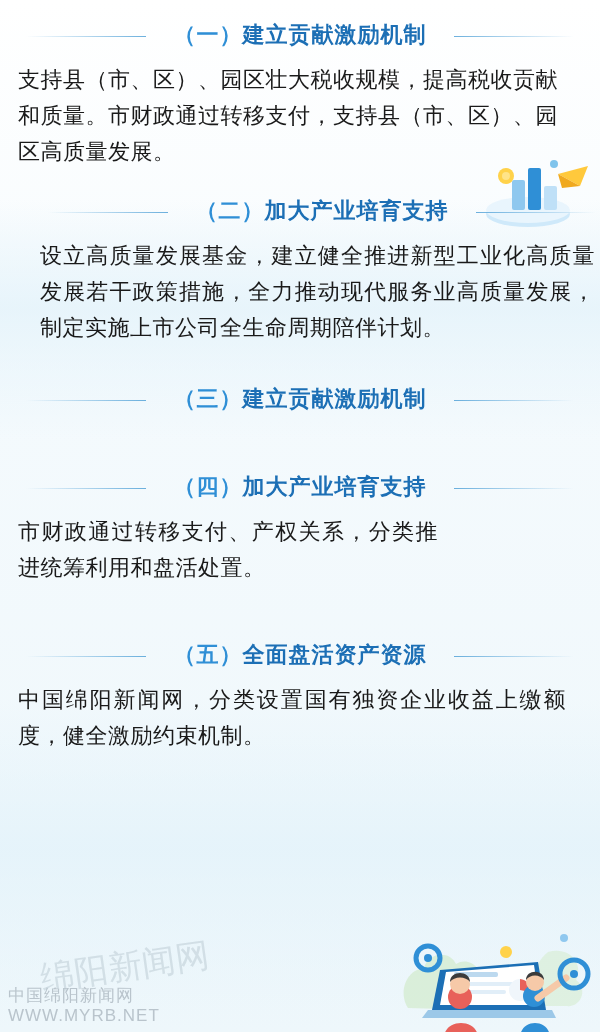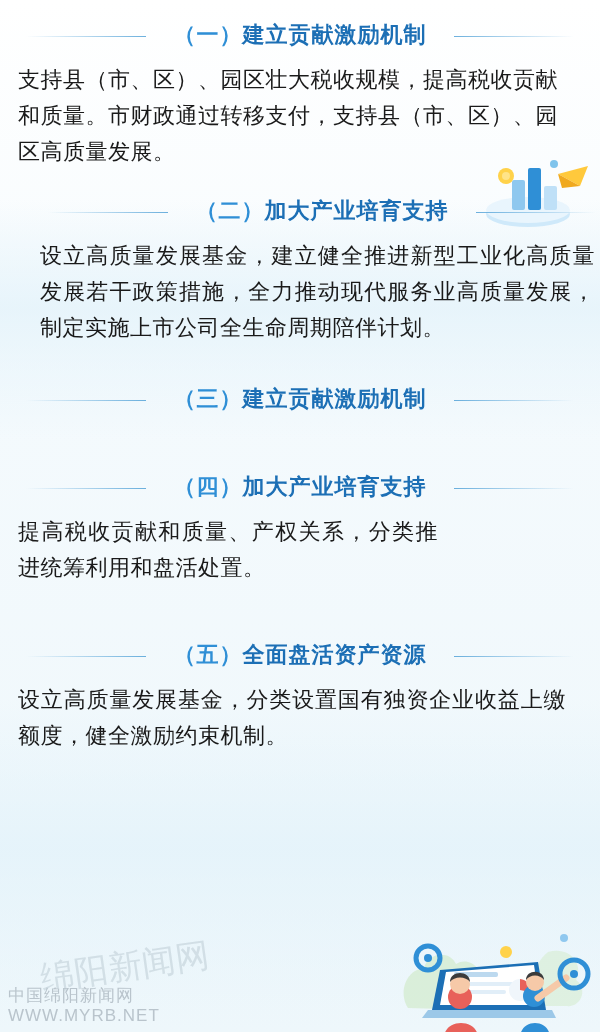--- a/index.html
+++ b/index.html
@@ -206,33 +206,33 @@
   </div>
 
   <div class="spacer-lg"></div>
 
   <div class="section" style="padding-top:18px;">
     <div class="heading">
       <span class="rule"></span>
       <span class="rule right"></span>
       <span class="htext"><span class="hnum">（四）</span><span>加大产业培育支持</span></span>
     </div>
-    <div class="body-text narrow" style="width:420px;">提高税收贡献和质量、产权关系，分类推进统筹利用和盘活处置。</div>
+    <div class="body-text narrow" style="width:420px;">市财政通过转移支付、产权关系，分类推进统筹利用和盘活处置。</div>
 
   </div>
 
   <div class="spacer-lg"></div>
 
   <div class="section" style="padding-top:22px;">
     <div class="heading">
       <span class="rule"></span>
       <span class="rule right"></span>
       <span class="htext"><span class="hnum">（五）</span><span>全面盘活资产资源</span></span>
     </div>
-    <div class="body-text" style="width:548px;">设立高质量发展基金，分类设置国有独资企业收益上缴额度，健全激励约束机制。</div>
+    <div class="body-text" style="width:548px;">中国绵阳新闻网，分类设置国有独资企业收益上缴额度，健全激励约束机制。</div>
   </div>
 
   <div class="ghost-text">绵阳新闻网</div>
   <div class="watermark">
     <div class="wm1">中国绵阳新闻网</div>
     <div class="wm2">WWW.MYRB.NET</div>
   </div>
 
 </div>
 

